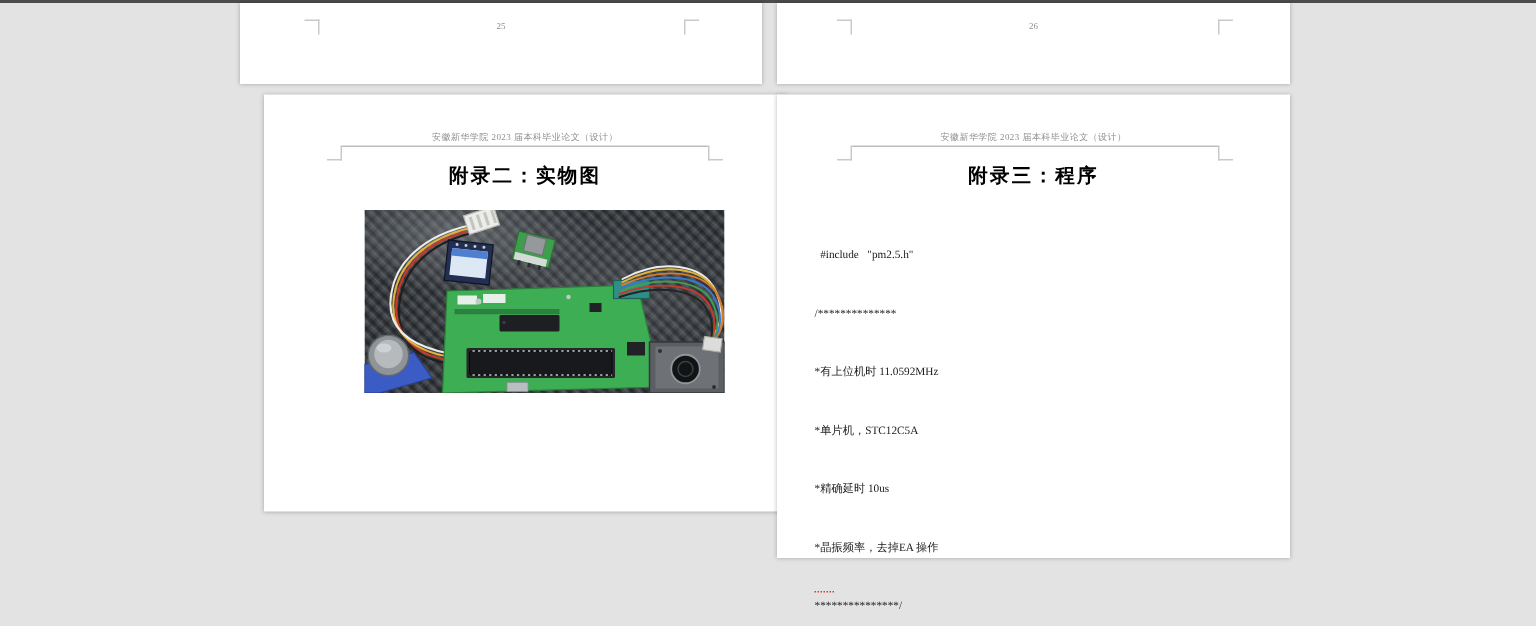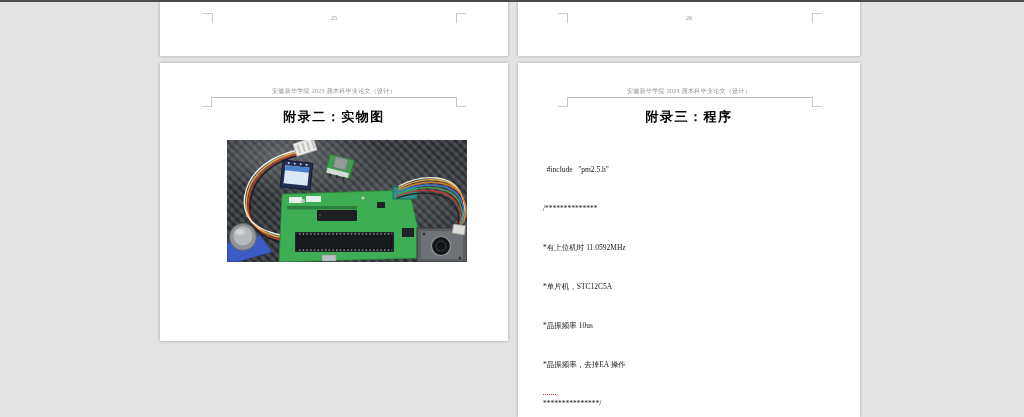--- a/index.html
+++ b/index.html
@@ -5,22 +5,22 @@
   html,body{margin:0;padding:0;}
   body{
     width:1024px;height:417px;position:relative;overflow:hidden;
     background:#e3e3e3;
     font-family:"Liberation Serif",serif;
   }
   .topbar{position:absolute;left:0;top:0;width:1024px;height:2px;background:#4c4c4c;}
   .page{position:absolute;background:#ffffff;box-shadow:0 0 3px rgba(0,0,0,0.28);}
   #page-prev-left {left:160px;top:2px;width:348px;height:54px;}
   #page-prev-right{left:518px;top:2px;width:342px;height:54px;}
-  #page-left {left:160px;top:63px;width:348px;height:278px;}
-  #page-right{left:518px;top:63px;width:342px;height:354px;}
+  #page-left {left:176px;top:63px;width:348px;height:278px;}
+  #page-right{left:518px;top:63px;width:342px;height:309px;}
   .pagenum{position:absolute;top:13px;left:0;width:100%;text-align:center;
            font-size:6px;color:#8f8f8f;}
   .mark{position:absolute;width:10px;height:10px;border:0 solid #c9c9c9;box-sizing:border-box;}
   .mark.tr1{border-top-width:1px;border-right-width:1px;}
   .mark.tl1{border-top-width:1px;border-left-width:1px;}
   .mark.br1{border-bottom-width:1px;border-right-width:1px;}
   .mark.bl1{border-bottom-width:1px;border-left-width:1px;}
   .pheader{position:absolute;top:24px;left:0;width:100%;text-align:center;
            font-size:6px;color:#8e8e8e;letter-spacing:0.3px;}
   .hrule{position:absolute;top:34px;height:1px;background:#bdbdbd;}
@@ -172,21 +172,21 @@
   <div class="hrule" style="left:50px;width:244px;"></div>
   <div class="mark br1" style="left:40px;top:34px;"></div>
   <div class="mark bl1" style="left:294px;top:34px;"></div>
   <div class="ptitle">附录三：程序</div>
 
   <div class="code">
     <div class="ln">  #include   "pm2.5.h"</div>
     <div class="ln">/**************</div>
     <div class="ln">*有上位机时 11.0592MHz</div>
     <div class="ln">*单片机，STC12C5A</div>
-    <div class="ln">*晶振频率 10us</div>
+    <div class="ln">*精确延时 10us</div>
     <div class="ln">*晶振频率，去掉EA 操作</div>
     <div class="ln">***************/</div>
     
     
     
     
     
     
     
     

